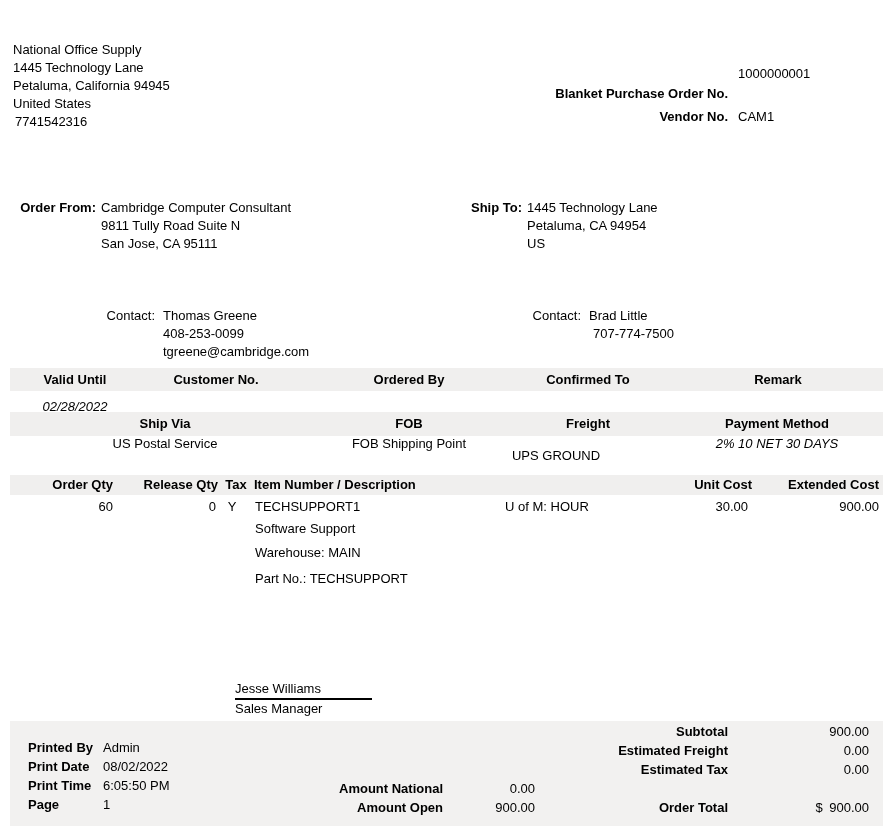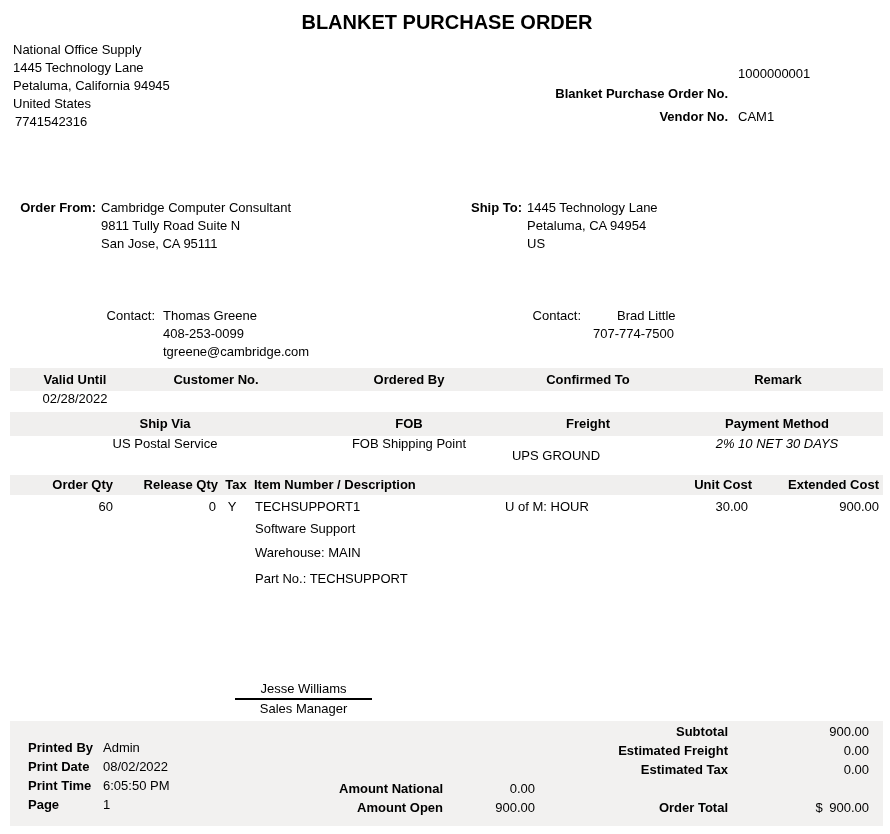--- a/index.html
+++ b/index.html
@@ -10,30 +10,29 @@
   }
   .page { position:relative; width:890px; height:834px; background:#ffffff; overflow:hidden; }
   .t { position:absolute; white-space:nowrap; line-height:15px; }
   .b { font-weight:700; }
   .cx { transform:translateX(-50%); }
   .ws { word-spacing:3px; }
   .hbar { position:absolute; left:10px; width:873px; background:#f0efee; }
   .footer-bg { position:absolute; left:10px; top:721px; width:873px; height:105px; background:#f2f1f0; }
   .title { position:absolute; top:11px; left:447px; transform:translateX(-50%);
            font-size:20px; font-weight:700; white-space:nowrap; }
-  .sig-block { position:absolute; left:235px; top:681px; width:137px; text-align:center; }
+  .sig-block { position:absolute; left:235px; top:681px; width:137px; text-align:left; }
   .sig-name { display:block; padding-bottom:2px; border-bottom:2px solid #000; white-space:nowrap; }
   .sig-role { display:block; padding-top:1px; white-space:nowrap; }
 </style>
 </head>
 <body>
 
 <div class="page">
 
-  <div class="title">BLANKET PURCHASE ORDER</div>
 
   <div class="t" style="left:13px; top:42px;">National Office Supply</div>
   <div class="t" style="left:13px; top:60px;">1445 Technology Lane</div>
   <div class="t" style="left:13px; top:78px;">Petaluma, California 94945</div>
   <div class="t" style="left:13px; top:96px;">United States</div>
   <div class="t" style="left:15px; top:114px;">7741542316</div>
 
   <div class="t b" style="right:162px; top:66px;margin-top:20px;">Blanket Purchase Order No.</div>
   <div class="t" style="left:738px; top:66px;">1000000001</div>
   <div class="t b" style="right:162px; top:109px;">Vendor No.</div>
@@ -48,30 +47,30 @@
   <div class="t" style="left:527px; top:200px;">1445 Technology Lane</div>
   <div class="t" style="left:527px; top:218px;">Petaluma, CA 94954</div>
   <div class="t" style="left:527px; top:236px;">US</div>
 
   <div class="t" style="right:735px; top:308px;">Contact:</div>
   <div class="t" style="left:163px; top:308px;">Thomas Greene</div>
   <div class="t" style="left:163px; top:326px;">408-253-0099</div>
   <div class="t" style="left:163px; top:344px;">tgreene@cambridge.com</div>
 
   <div class="t" style="right:309px; top:308px;">Contact:</div>
-  <div class="t" style="left:589px; top:308px;margin-left:28px;">Brad Little</div>
+  <div class="t" style="left:589px; top:308px;">Brad Little</div>
   <div class="t" style="left:593px; top:326px;">707-774-7500</div>
 
   <div class="hbar" style="top:368px; height:23px;"></div>
   <div class="t b cx" style="left:75px;  top:372px;">Valid Until</div>
   <div class="t b cx" style="left:216px; top:372px;">Customer No.</div>
   <div class="t b cx" style="left:409px; top:372px;">Ordered By</div>
   <div class="t b cx" style="left:588px; top:372px;">Confirmed To</div>
   <div class="t b cx" style="left:778px; top:372px;text-align:center;">Remark</div>
-  <div class="t cx" style="left:75px; top:391px;">02/28/2022</div>
+  <div class="t cx" style="left:75px; top:399px;font-style:italic;">02/28/2022</div>
 
   <div class="hbar" style="top:412px; height:24px;"></div>
   <div class="t b cx" style="left:165px; top:416px;">Ship Via</div>
   <div class="t b cx" style="left:409px; top:416px;">FOB</div>
   <div class="t b cx" style="left:588px; top:416px;">Freight</div>
   <div class="t b cx" style="left:777px; top:416px;">Payment Method</div>
   <div class="t cx" style="left:165px; top:436px;">US Postal Service</div>
   <div class="t cx" style="left:409px; top:436px;">FOB Shipping Point</div>
   <div class="t cx" style="left:556px; top:436px;margin-top:12px;">UPS GROUND</div>
   <div class="t cx" style="left:777px; top:436px;font-style:italic;">2% 10 NET 30 DAYS</div>

